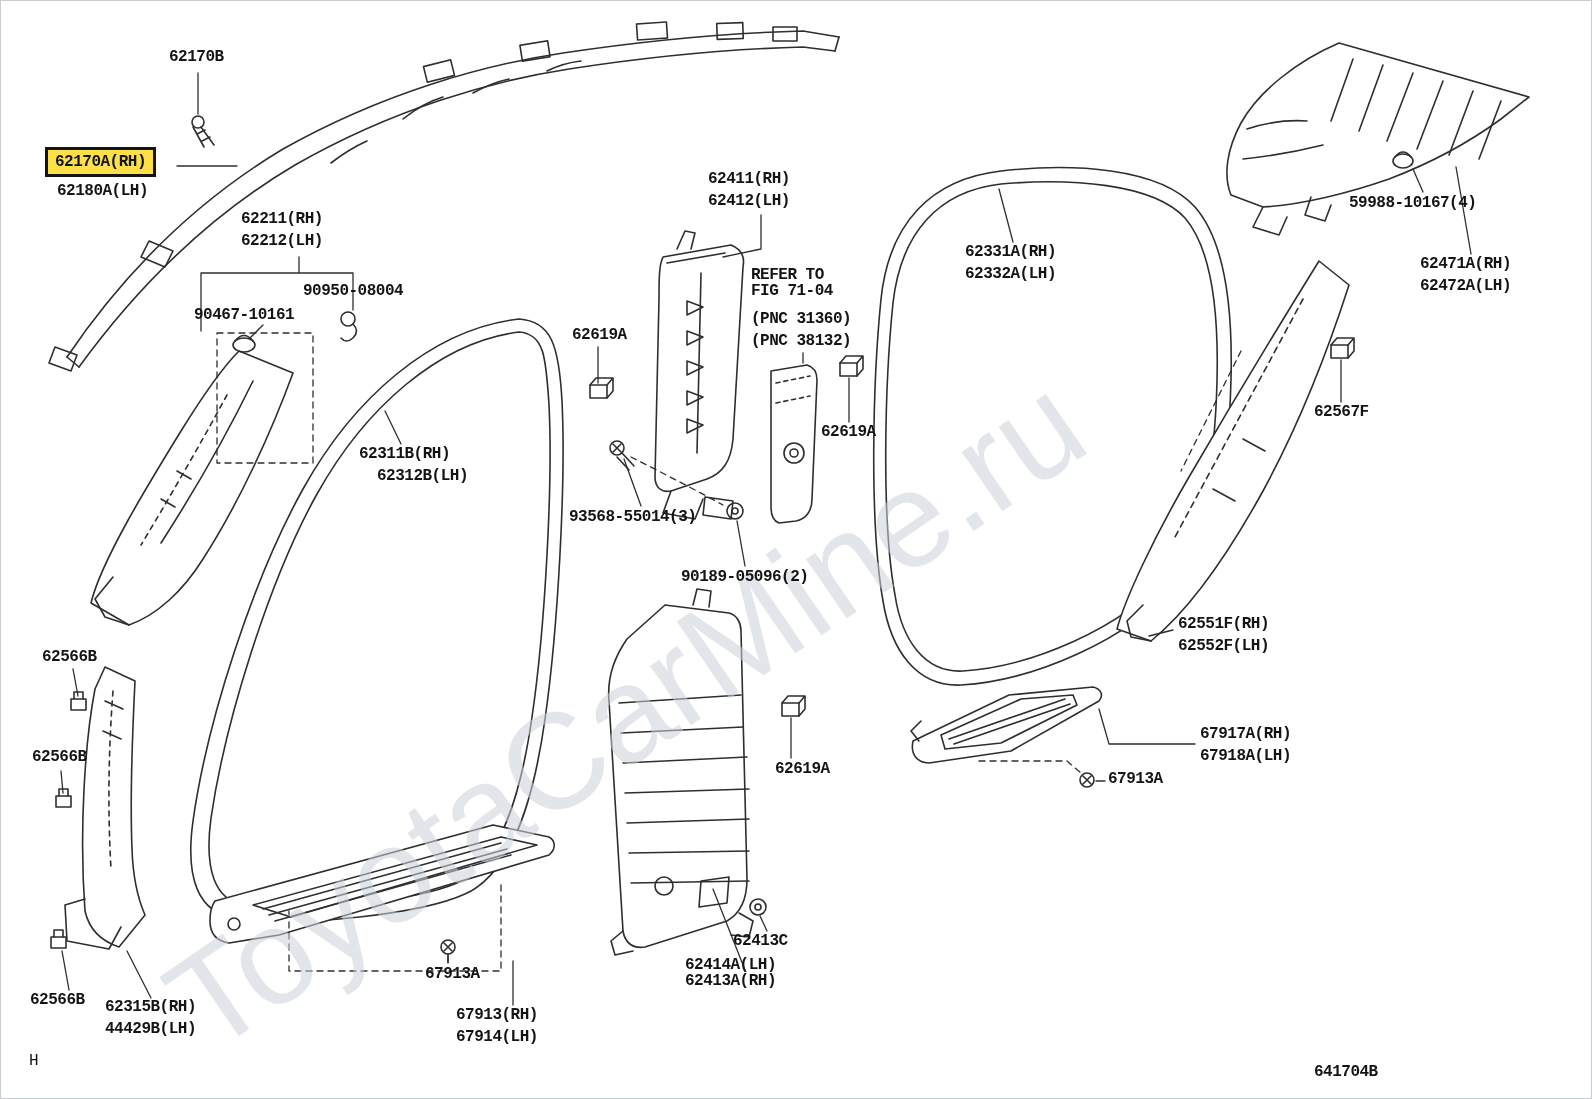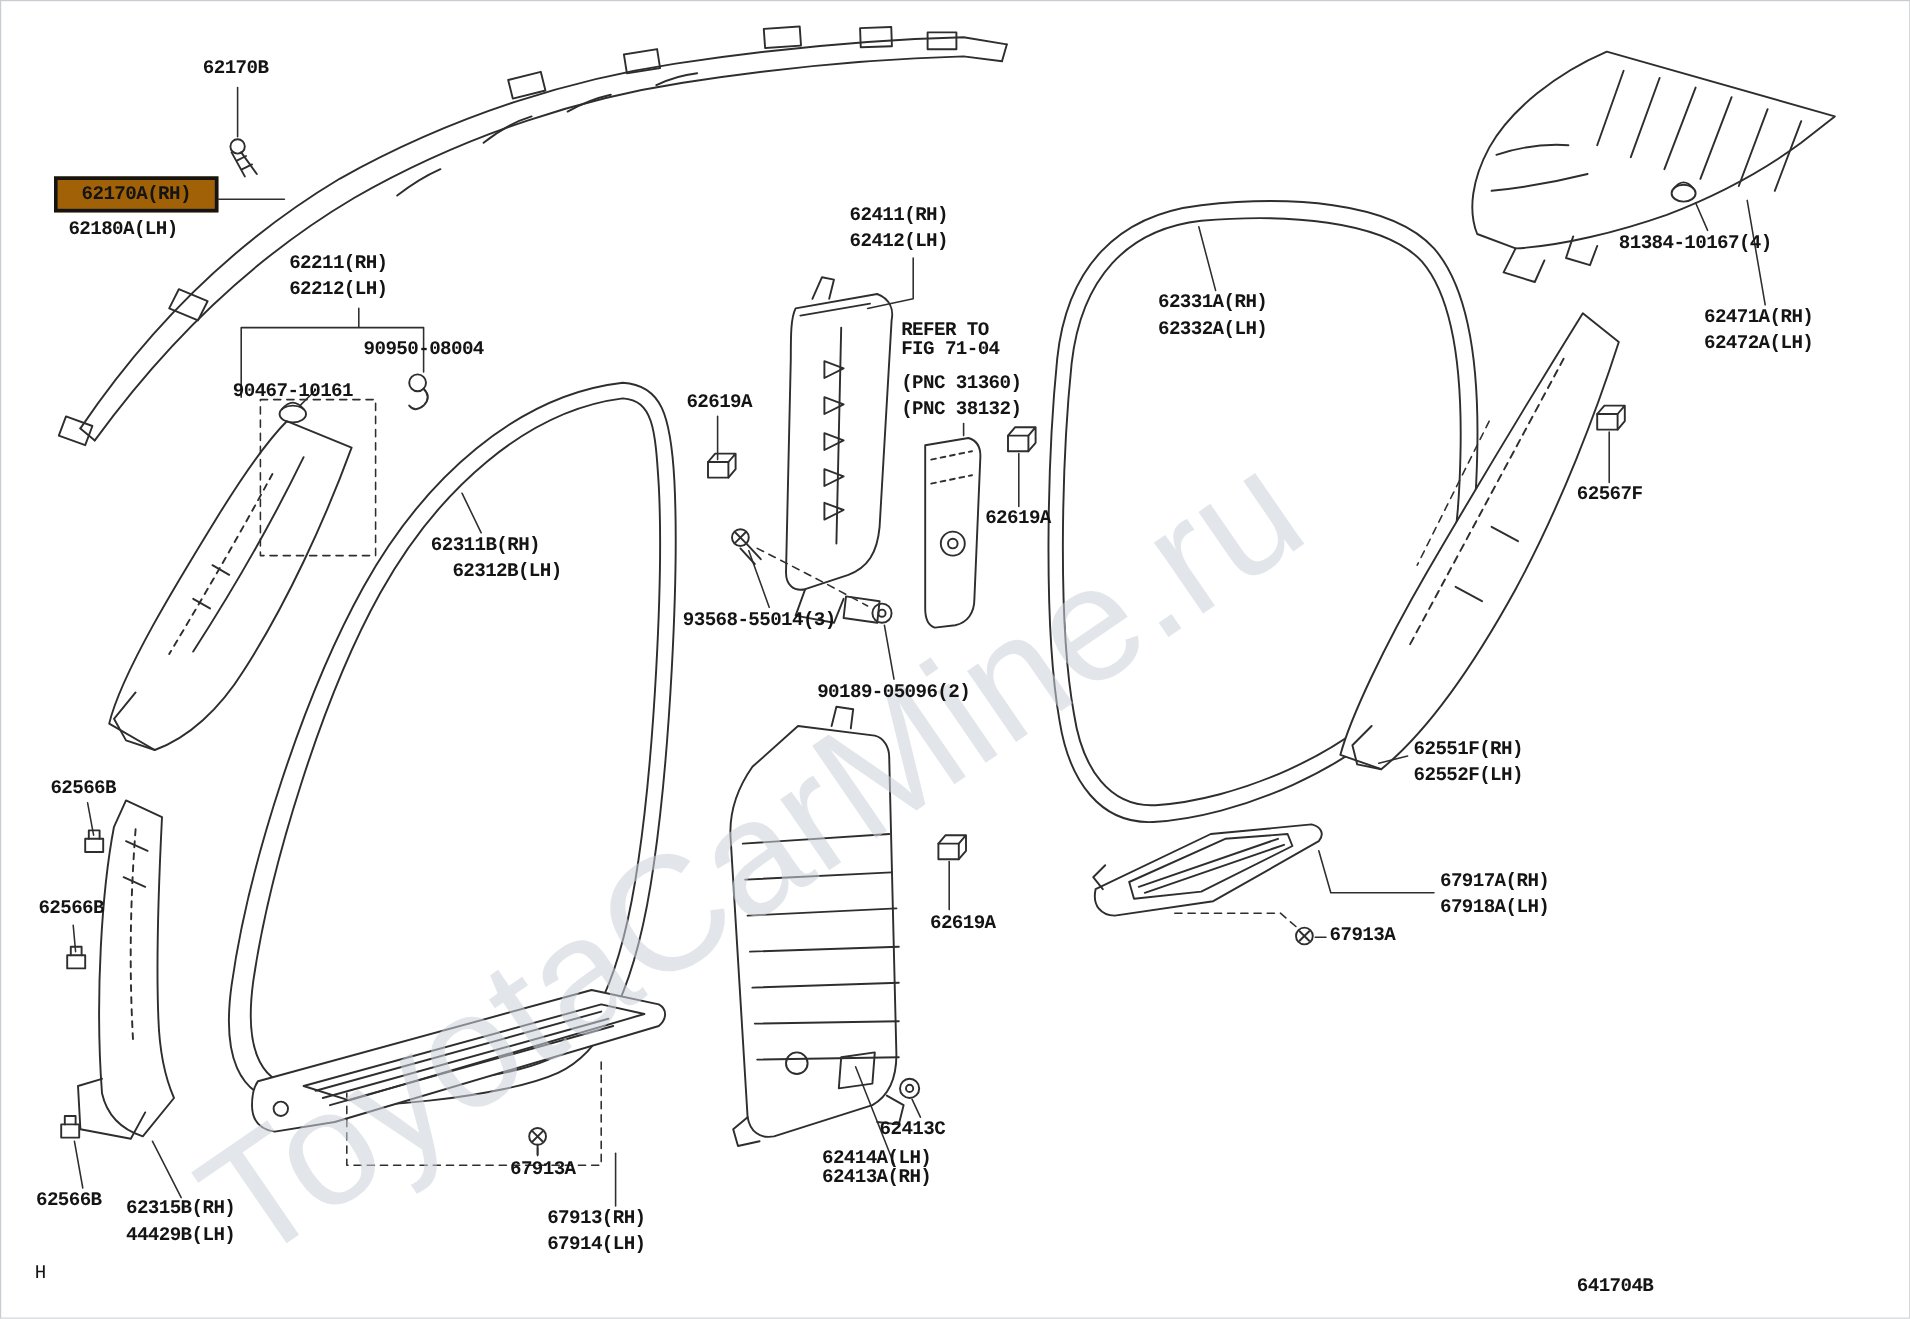--- a/index.html
+++ b/index.html
@@ -8,21 +8,21 @@
   .stage {
     position:relative; width:1592px; height:1099px;
     background:#ffffff; border:1px solid #c9cdd1; overflow:hidden;
   }
   svg.lineart { position:absolute; left:0; top:0; }
   .lbl {
     position:absolute; font-size:16px; font-weight:700; color:#141414;
     letter-spacing:-0.5px; white-space:nowrap; line-height:1; z-index:4;
   }
   .lbl.boxed {
-    border:3px solid #141414; padding:4px 20px; background:#a16207; z-index:5;
+    border:3px solid #141414; padding:4px 7px; background:#fde047; z-index:5;
   }
   .watermark {
     position:absolute; left:138px; top:952px;
     transform:rotate(-34.5deg); transform-origin:0 0;
     font-family:"Liberation Sans","DejaVu Sans",sans-serif;
     font-size:136px; font-weight:400; color:#ccd3da; opacity:0.55;
     white-space:nowrap; z-index:2; pointer-events:none;
   }
 </style>
 </head>
@@ -244,36 +244,36 @@
   </svg>
 
   <div class="watermark">ToyotaCarMine.ru</div>
 
   <div class="lbl" style="left:168px;top:48px">62170B</div>
   <div class="lbl boxed" style="left:44px;top:146px">62170A(RH)</div>
   <div class="lbl" style="left:56px;top:182px">62180A(LH)</div>
   <div class="lbl" style="left:240px;top:210px">62211(RH)</div>
   <div class="lbl" style="left:240px;top:232px">62212(LH)</div>
   <div class="lbl" style="left:302px;top:282px">90950-08004</div>
-  <div class="lbl" style="left:193px;top:317px">90467-10161</div>
+  <div class="lbl" style="left:193px;top:306px">90467-10161</div>
   <div class="lbl" style="left:571px;top:326px">62619A</div>
   <div class="lbl" style="left:707px;top:170px">62411(RH)</div>
   <div class="lbl" style="left:707px;top:192px">62412(LH)</div>
   <div class="lbl" style="left:750px;top:266px">REFER TO</div>
   <div class="lbl" style="left:750px;top:282px">FIG 71-04</div>
   <div class="lbl" style="left:750px;top:310px">(PNC 31360)</div>
   <div class="lbl" style="left:750px;top:332px">(PNC 38132)</div>
   <div class="lbl" style="left:820px;top:423px">62619A</div>
   <div class="lbl" style="left:358px;top:445px">62311B(RH)</div>
   <div class="lbl" style="left:376px;top:467px">62312B(LH)</div>
   <div class="lbl" style="left:568px;top:508px">93568-55014(3)</div>
   <div class="lbl" style="left:680px;top:568px">90189-05096(2)</div>
   <div class="lbl" style="left:964px;top:243px">62331A(RH)</div>
   <div class="lbl" style="left:964px;top:265px">62332A(LH)</div>
-  <div class="lbl" style="left:1348px;top:194px">81384-10167(4)</div>
+  <div class="lbl" style="left:1348px;top:194px">59988-10167(4)</div>
   <div class="lbl" style="left:1419px;top:255px">62471A(RH)</div>
   <div class="lbl" style="left:1419px;top:277px">62472A(LH)</div>
   <div class="lbl" style="left:1313px;top:403px">62567F</div>
   <div class="lbl" style="left:1177px;top:615px">62551F(RH)</div>
   <div class="lbl" style="left:1177px;top:637px">62552F(LH)</div>
   <div class="lbl" style="left:1199px;top:725px">67917A(RH)</div>
   <div class="lbl" style="left:1199px;top:747px">67918A(LH)</div>
   <div class="lbl" style="left:1107px;top:770px">67913A</div>
   <div class="lbl" style="left:41px;top:648px">62566B</div>
   <div class="lbl" style="left:31px;top:748px">62566B</div>

